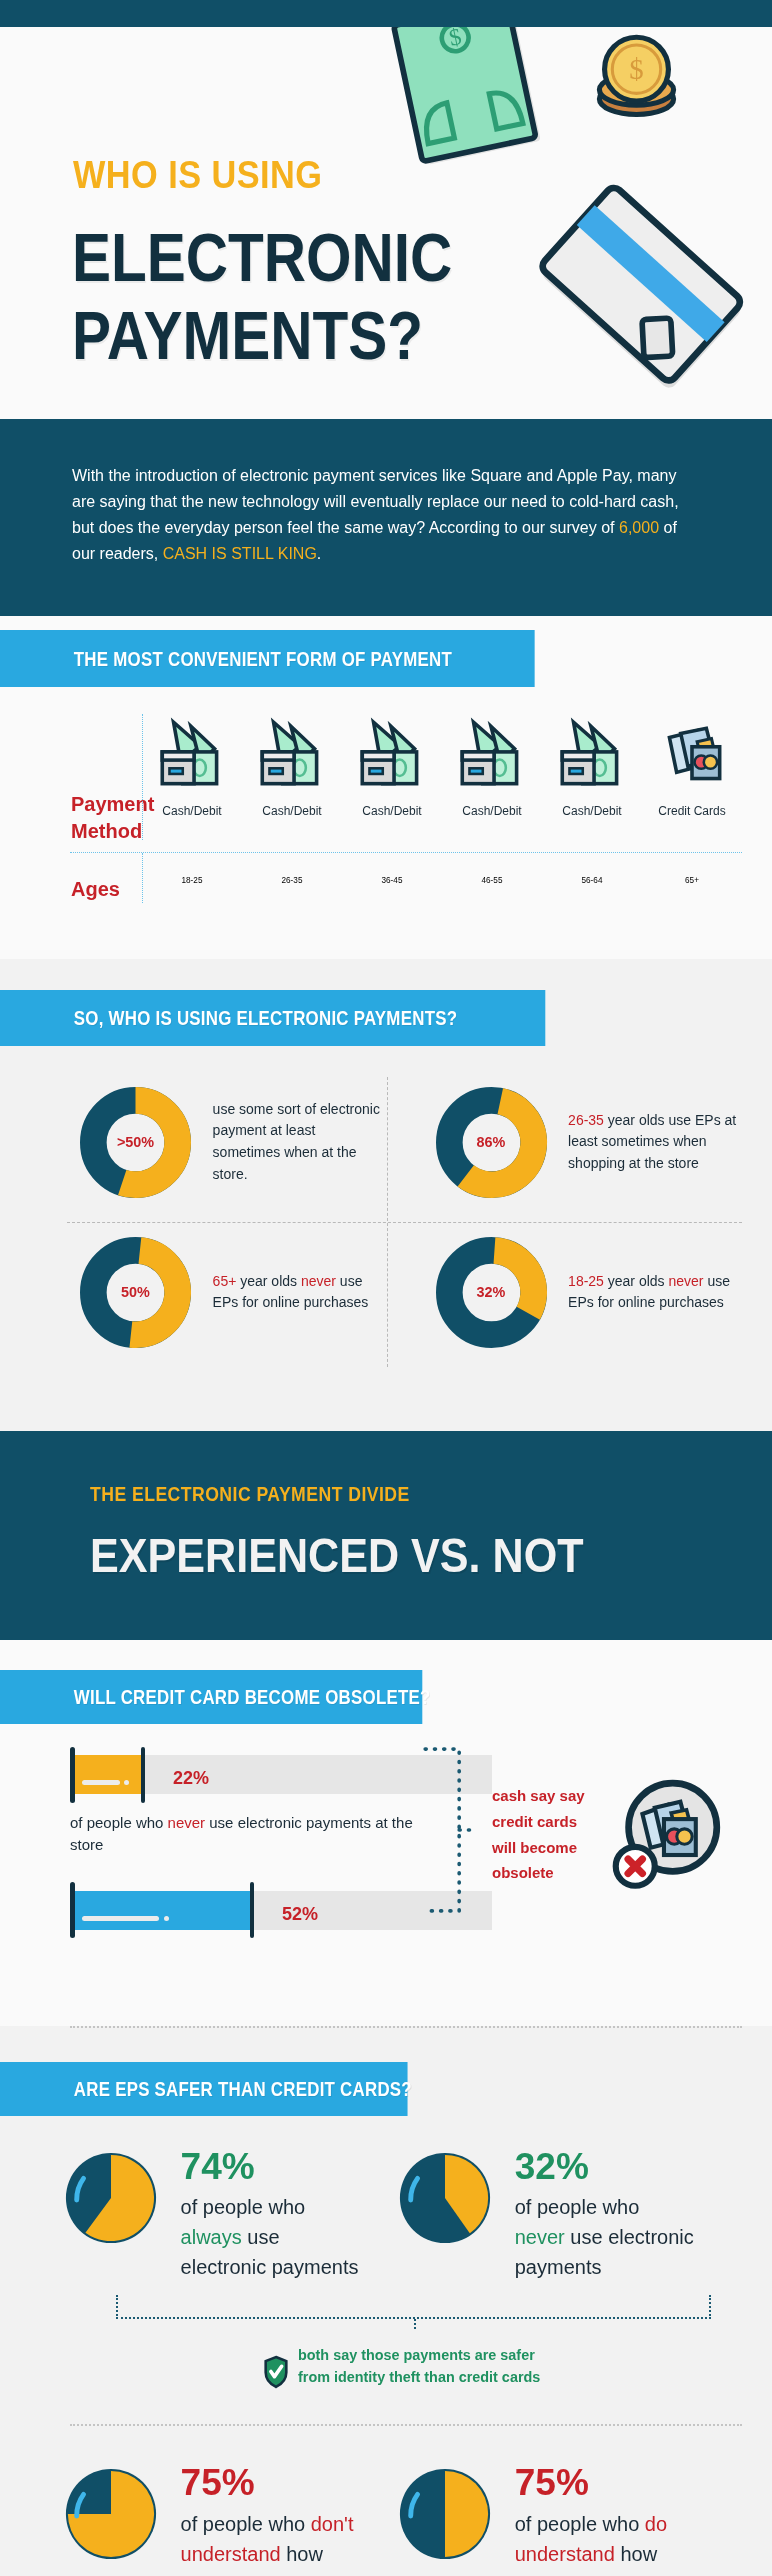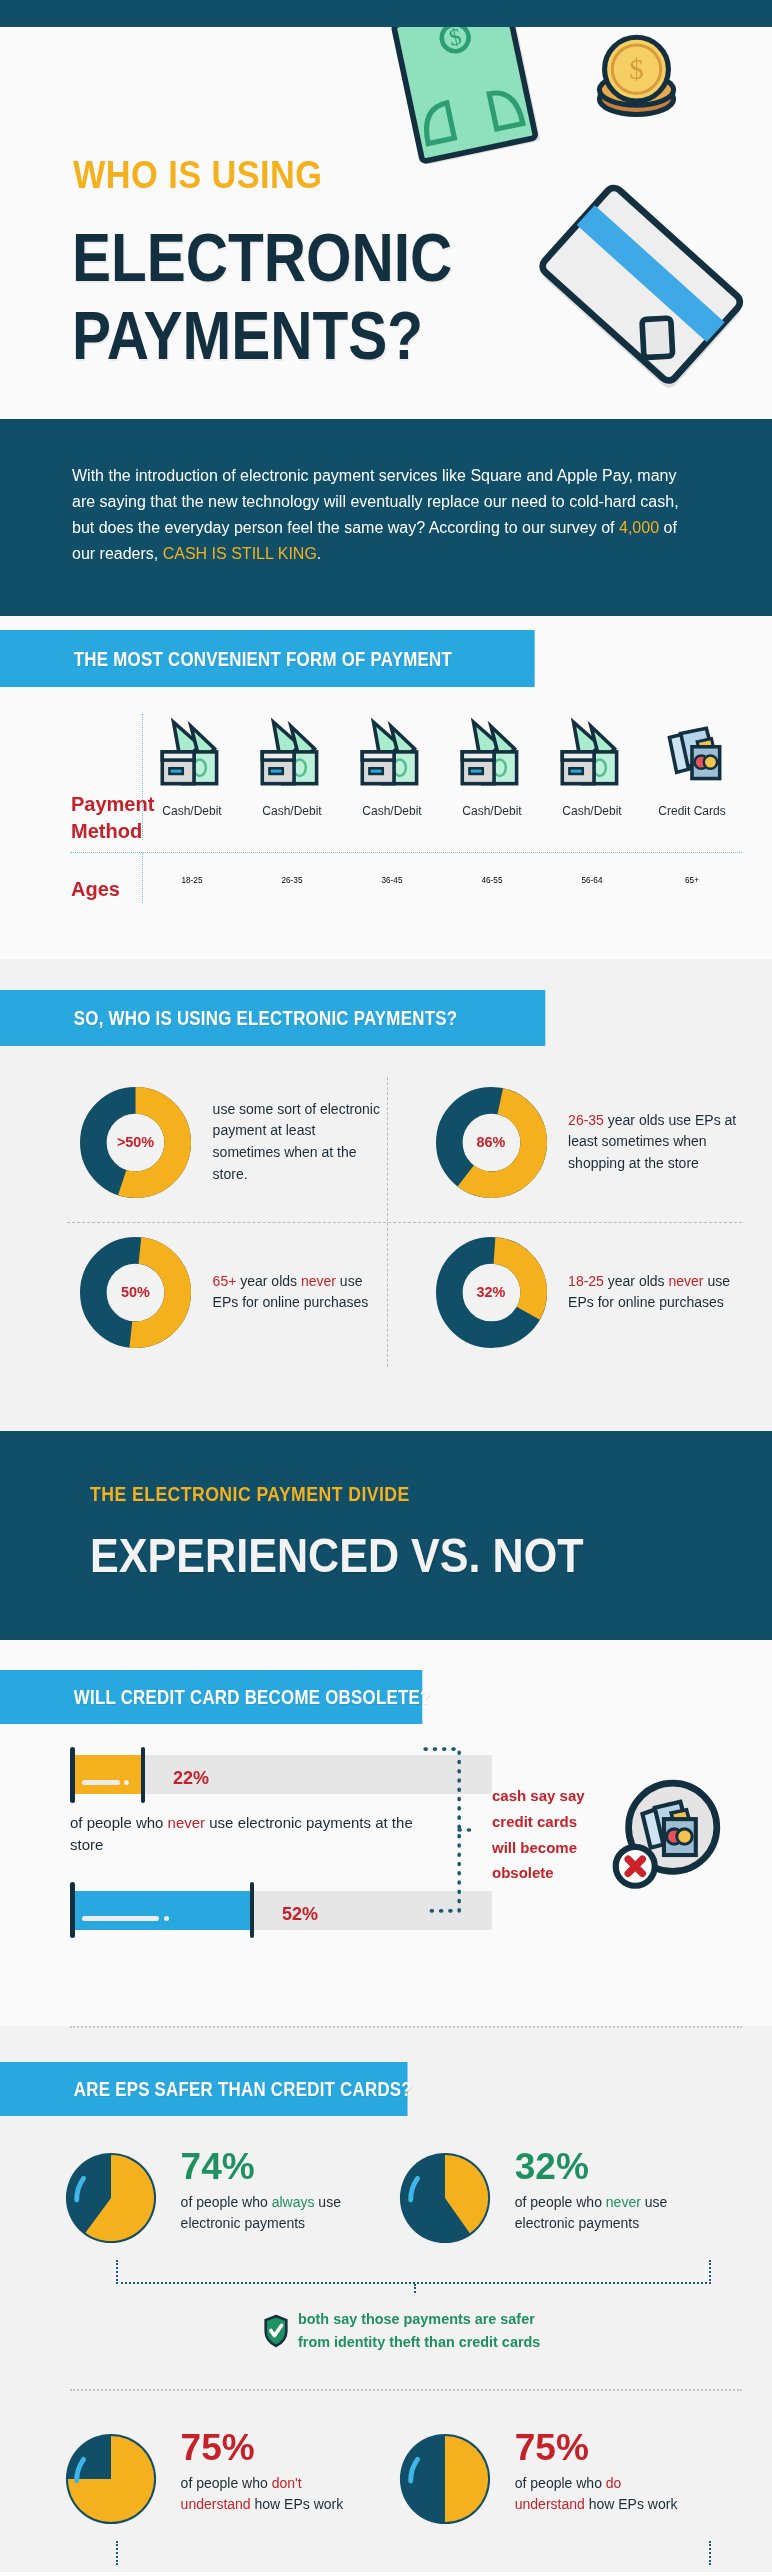--- a/index.html
+++ b/index.html
@@ -60,26 +60,26 @@
   .pct{position:absolute;top:13.4px;font-size:18px;font-weight:bold;color:#c62128;
      font-family:"Liberation Sans Narrow","Liberation Sans",sans-serif;font-stretch:condensed}
   .bcap{font-size:15px;color:#1b2c38;margin-top:17.5px;line-height:1.5;max-width:361px}
   .callout{position:absolute;font-size:15px;line-height:1.72;color:#c62128;font-weight:bold}
   
   .piegrid{display:flex;padding:33px 0 0 62px}
   .piecell{width:47%;display:flex;align-items:flex-start}
   .piecell .meta{margin-left:20.6px}
   .piecell .big{font-size:37px;font-weight:bold;line-height:.95;
      font-family:"Liberation Sans Narrow","Liberation Sans",sans-serif;font-stretch:condensed}
-  .piecell .sub{font-size:14px;line-height:1.5;color:#1b2c38;margin-top:8.2px;max-width:180px}
+  .piecell .sub{font-size:20px;line-height:1.5;color:#1b2c38;margin-top:8.2px;max-width:180px}
   .brace{margin:13.4px 62px 0 116px;height:31px;position:relative}
   .brace .bl{position:absolute;left:0;right:0;bottom:7.2px;border-top:2.6px dotted #1b5a72}
   .brace .vl{position:absolute;top:0;bottom:7.2px;border-left:2.6px dotted #1b5a72}
   .brace .vm{position:absolute;left:50%;top:24px;height:9.3px;border-left:2.6px dotted #1b5a72}
-  .tagline{display:flex;align-items:center;justify-content:center;gap:10.3px;padding:17.5px 0 0 0}
+  .tagline{display:flex;align-items:flex-end;justify-content:center;gap:10.3px;padding:17.5px 0 0 0}
   .tagline .txt{font-size:14.4px;line-height:1.55;font-weight:bold}
   .sep{margin:36px 31px 0 70px;border-top:2.6px dotted #c4c4c4}
   svg{display:block;overflow:visible}
 </style>
 </head>
 <body>
 
 <div class="topbar"></div>
 
 <div id="hero">
@@ -109,21 +109,21 @@
     <g transform="rotate(42 210 220)">
       <rect x="32" y="96" width="340" height="215" rx="16" fill="#dcdcdc"></rect>
       <rect x="22" y="86" width="340" height="215" rx="16" fill="#eeeeee" stroke="#12303f" stroke-width="13"></rect>
       <rect x="22" y="140" width="340" height="52" fill="#3fa9e8"></rect>
       <rect x="248" y="222" width="74" height="56" rx="8" fill="#e7e7e7" stroke="#12303f" stroke-width="11" transform="rotate(45 285 250)"></rect>
     </g>
   </svg>
 </div>
 
 <div id="intro">
-  <p><span>With the introduction of electronic payment services like Square and Apple Pay, many are saying that the new technology will eventually replace our need to cold-hard cash, but does the everyday person feel the same way? According to our survey of </span><span class="hl">4,000</span><span> of our readers, </span><span class="hl">CASH IS STILL KING</span><span>.</span></p>
+  <p><span>With the introduction of electronic payment services like Square and Apple Pay, many are saying that the new technology will eventually replace our need to cold-hard cash, but does the everyday person feel the same way? According to our survey of </span><span class="hl">6,000</span><span> of our readers, </span><span class="hl">CASH IS STILL KING</span><span>.</span></p>
 </div>
 
 <div class="band-white" style="padding-bottom:36px">
   <div style="height:14.4px"></div>
   <div class="blue-head" style="height:57px;width:652px">
     <span>THE MOST CONVENIENT FORM OF PAYMENT</span>
   </div>
 
   <div class="methodgrid">
     <div class="vdash"></div>

